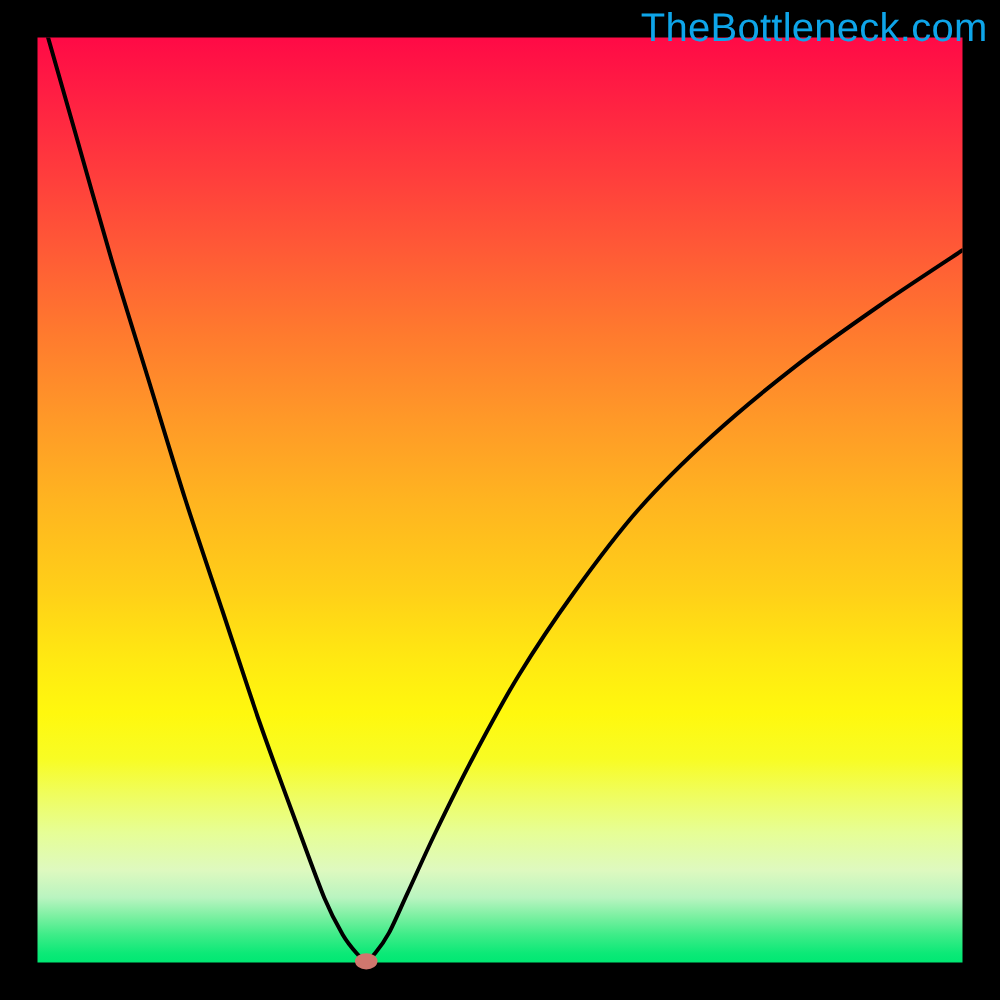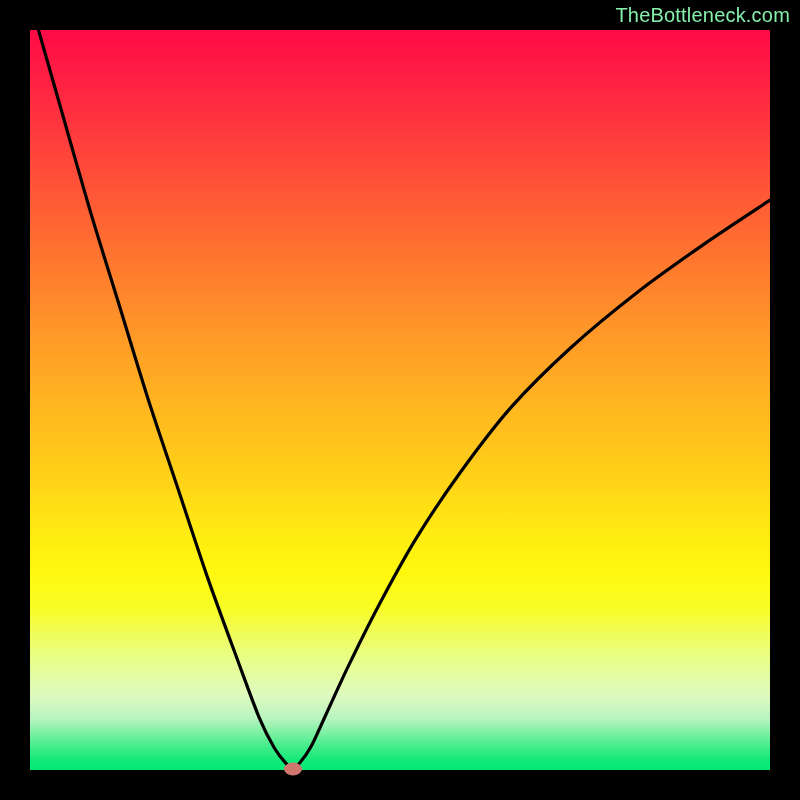--- a/index.html
+++ b/index.html
@@ -8,22 +8,22 @@
     width: 800px;
     height: 800px;
     background: #000;
     position: relative;
   }
   .watermark {
     position: absolute;
     top: 4px;
     right: 10px;
     font-family: Arial, Helvetica, sans-serif;
-    font-size: 20px;
-    color: #86efac;
+    font-size: 32px;
+    color: #0ea5e9;
     font-weight: 500;
     letter-spacing: 0.2px;
     z-index: 10;
   }
   .plot-area {
     position: absolute;
     left: 30px;
     top: 30px;
     width: 740px;
     height: 740px;

